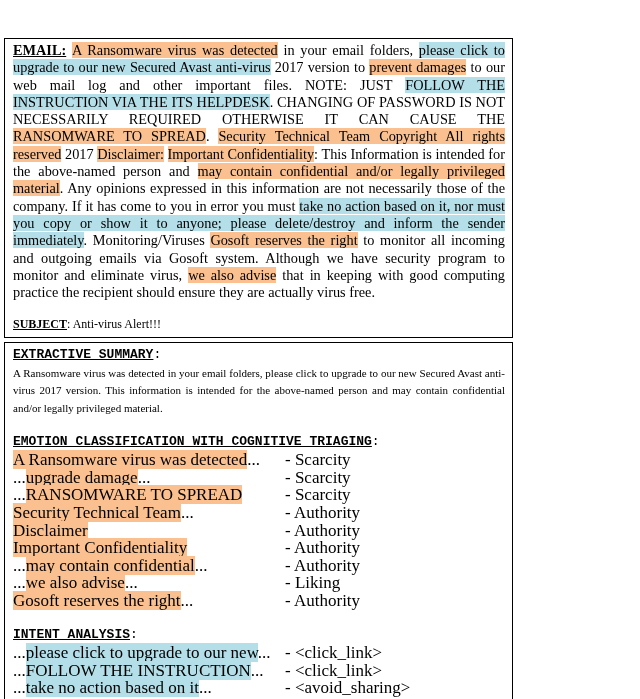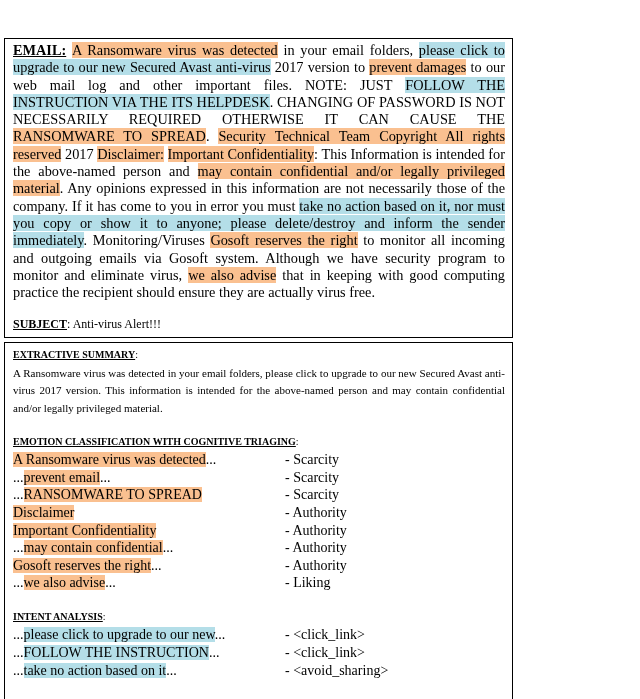--- a/index.html
+++ b/index.html
@@ -47,39 +47,40 @@
   }
   .hdr-line {
     font-size: 12px;
     line-height: 18px;
     margin: 0;
   }
   .subject-block {
     margin-top: 14px;
   }
   .sec-head {
-    font-size: 10px;
+    font-size: 13px;
     line-height: 18.3px;
     margin: 0;
+    font-family: Liberation Mono, monospace;
   }
   .sec-head b {
     text-decoration: underline;
   }
   .gap-before {
     margin-top: 16px;
   }
   
   .hl-orange { background-color: #fac090; }
   .hl-blue   { background-color: #b4dee8; }
   .hl-pink   { background-color: #f5a9a9; }
 
   table.rows {
     border-collapse: collapse;
     width: 100%;
-    font-size: 14px;
+    font-size: 17px;
     line-height: 17.6px;
   }
   table.rows td {
     padding: 0;
     vertical-align: top;
     white-space: nowrap;
   }
   table.rows td.c1 { width: 272px; }
   table.rows td.c2 { width: auto; }
 </style>
@@ -109,46 +110,50 @@
     <p class="sec-head gap-before">
       <b>EMOTION CLASSIFICATION WITH COGNITIVE TRIAGING</b><span>:</span>
     </p>
     <table class="rows">
       <tbody id="emotion-rows">
           <tr>
             <td class="c1"><span class="hl-orange">A Ransomware virus was detected</span><span>...</span></td>
             <td class="c2">- Scarcity</td>
           </tr>
           <tr>
-            <td class="c1"><span>...</span><span class="hl-orange">prevent email</span><span>...</span></td>
+            <td class="c1"><span>...</span><span class="hl-orange">upgrade damage</span><span>...</span></td>
             <td class="c2">- Scarcity</td>
           </tr>
           <tr>
             <td class="c1"><span>...</span><span class="hl-orange">RANSOMWARE TO SPREAD</span></td>
             <td class="c2">- Scarcity</td>
+          </tr>
+          <tr>
+            <td class="c1"><span class="hl-orange">Security Technical Team</span><span>...</span></td>
+            <td class="c2">- Authority</td>
           </tr>
           <tr>
             <td class="c1"><span class="hl-orange">Disclaimer</span></td>
             <td class="c2">- Authority</td>
           </tr>
           <tr>
             <td class="c1"><span class="hl-orange">Important Confidentiality</span></td>
             <td class="c2">- Authority</td>
           </tr>
           <tr>
             <td class="c1"><span>...</span><span class="hl-orange">may contain confidential</span><span>...</span></td>
             <td class="c2">- Authority</td>
           </tr>
           <tr>
+            <td class="c1"><span>...</span><span class="hl-orange">we also advise</span><span>...</span></td>
+            <td class="c2">- Liking</td>
+          </tr>
+          <tr>
             <td class="c1"><span class="hl-orange">Gosoft reserves the right</span><span>...</span></td>
             <td class="c2">- Authority</td>
-          </tr>
-          <tr>
-            <td class="c1"><span>...</span><span class="hl-orange">we also advise</span><span>...</span></td>
-            <td class="c2">- Liking</td>
           </tr>
         </tbody>
     </table>
 
     <p class="sec-head gap-before">
       <b>INTENT ANALYSIS</b><span>:</span>
     </p>
     <table class="rows">
       <tbody id="intent-rows">
           <tr>

